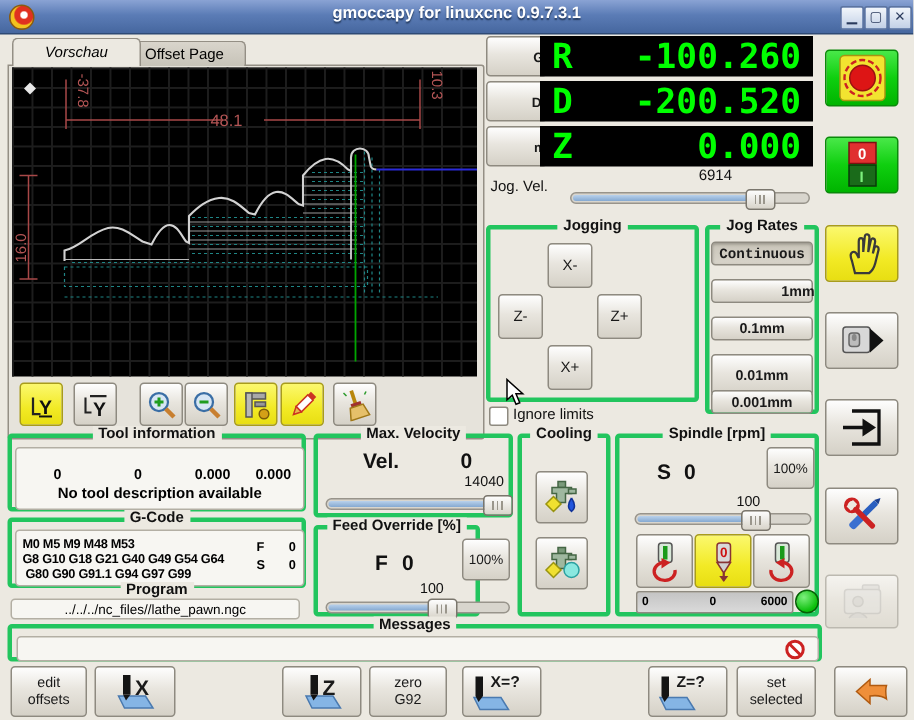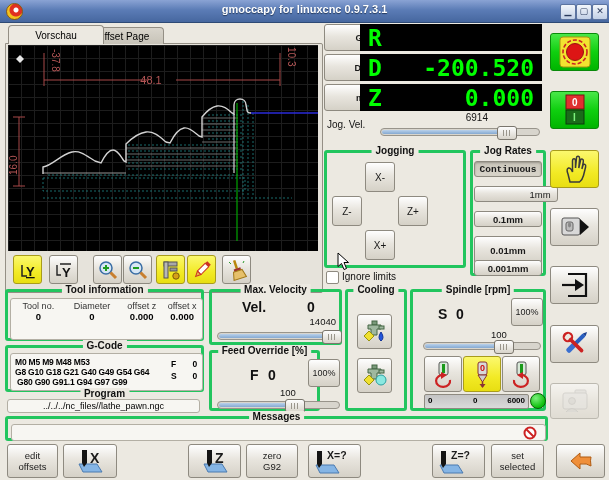--- a/index.html
+++ b/index.html
@@ -36,21 +36,21 @@
   .sfill{position:absolute;left:1px;top:1px;bottom:1px;background:linear-gradient(#b9d1eb,#85a9d1);border-radius:3px;}
   .shandle{position:absolute;top:0;width:18px;height:12px;border:1px solid #7a766d;border-radius:3px;
     background:linear-gradient(#fdfdfd,#d8d4ca);}
   .shandle:after{content:"";position:absolute;left:5px;top:3px;width:8px;height:6px;
     background:repeating-linear-gradient(90deg,#9a968c 0 1px,transparent 1px 3px);}
   
   .notebook{position:absolute;left:5px;top:43px;width:316px;height:248px;
     border:1px solid #948f85;background:#e6e3db;border-radius:0 2px 2px 2px;}
   .tab{position:absolute;border:1px solid #948f85;border-bottom:none;border-radius:4px 4px 0 0;
     font-size:10px;text-align:center;box-sizing:border-box;}
-  .tab.active{left:8px;top:25px;width:96px;height:19px;background:#ece9e1;z-index:3;padding-top:4px;}
+  .tab.active{left:8px;top:25px;width:86px;height:19px;background:#ece9e1;z-index:3;padding-top:4px;font-style:italic;}
   .tab.inactive{left:82px;top:27px;width:82px;height:17px;
     background:linear-gradient(#d9d5cc,#c7c3b8);padding-top:3px;}
   .preview{position:absolute;left:8px;top:45px;width:310px;height:206px;background:#000;
     background-image:linear-gradient(#1d1d1d 1px,transparent 1px),
                      linear-gradient(90deg,#1d1d1d 1px,transparent 1px);
     background-size:13px 13px;}
   .tbtn{position:absolute;top:255px;width:29px;height:29px;}
   
   .dro{position:absolute;left:360px;width:182px;height:27px;background:#000;
     display:flex;justify-content:space-between;align-items:center;padding:0 8px;box-sizing:border-box;
@@ -201,20 +201,21 @@
       <line x1="18" y1="2" x2="17" y2="4" stroke="#2a9a2a"></line>
   </svg>
 </div>
 
 <div class="btn drobtn" style="top:24px;font-weight:bold;">G54</div>
 <div class="btn drobtn" style="top:54px;">DTG</div>
 <div class="btn drobtn" style="top:84px;">mm</div>
 
 <div class="dro" style="top:24px;">
   <span>R</span>
+  <span>-100.260</span>
 </div>
 <div class="dro" style="top:54px;">
   <span>D</span>
   <span>-200.520</span>
 </div>
 <div class="dro" style="top:84px;">
   <span>Z</span>
   <span>0.000</span>
 </div>
 
@@ -234,40 +235,35 @@
 <div class="btn" style="left:332px;top:196px;width:30px;height:30px;">Z-</div>
 <div class="btn" style="left:398px;top:196px;width:30px;height:30px;">Z+</div>
 <div class="btn" style="left:365px;top:230px;width:30px;height:30px;">X+</div>
 <div class="chk" style="left:326px;top:271px;"></div>
 <div class="lbl" style="left:342px;top:271px;">Ignore limits</div>
 
 <div class="frame" style="left:470px;top:150px;width:76px;height:126px;">
   <span class="ftitle">Jog Rates</span>
 </div>
 <div class="btn pressed" style="left:474px;top:161px;width:68px;height:16px;font-weight:bold;font-size:9.5px;">Continuous</div>
-<div class="btn" style="left:474px;top:186px;width:84px;height:16px;font-weight:normal;font-size:9.5px;padding-left:48px;">1mm</div>
+<div class="btn" style="left:474px;top:186px;width:68px;height:16px;font-weight:bold;font-size:9.5px;padding-left:48px;">1mm</div>
 <div class="btn" style="left:474px;top:211px;width:68px;height:16px;font-weight:bold;font-size:9.5px;">0.1mm</div>
 <div class="btn" style="left:474px;top:236px;width:68px;height:28px;font-weight:bold;font-size:9.5px;">0.01mm</div>
 <div class="btn" style="left:474px;top:260px;width:68px;height:16px;font-weight:bold;font-size:9.5px;">0.001mm</div>
 
 <div class="frame" style="left:5px;top:289px;width:199px;height:52px;">
   <span class="ftitle">Tool information</span>
   <div class="inset" style="left:2px;top:6px;width:193px;height:42px;">
-    <div style="position:absolute;left:2px;top:2px;width:188px;display:flex;font-size:9px;color:#333;">
-      <span style="width:27%;text-align:center;">Tool no.</span>
-      <span style="width:30%;text-align:center;">Diameter</span>
-      <span style="width:23%;text-align:center;">offset z</span>
-      <span style="width:20%;text-align:center;">offset x</span>
-    </div>
     <div style="position:absolute;left:2px;top:12px;width:188px;display:flex;font-size:9.5px;font-weight:bold;">
       <span style="width:27%;text-align:center;">0</span>
       <span style="width:30%;text-align:center;">0</span>
       <span style="width:23%;text-align:center;">0.000</span>
       <span style="width:20%;text-align:center;">0.000</span>
     </div>
+    <div style="position:absolute;left:0;top:25px;width:100%;text-align:center;font-size:10px;font-weight:bold;">No tool description available</div>
   </div>
 </div>
 
 <div class="frame" style="left:5px;top:345px;width:199px;height:47px;">
   <span class="ftitle">G-Code</span>
   <div class="inset" style="left:2px;top:5px;width:193px;height:38px;">
     <span class="gline" style="left:4px;top:3px;">M0 M5 M9 M48 M53</span>
     <span class="gline" style="left:4px;top:13px;">G8 G10 G18 G21 G40 G49 G54 G64</span>
     <span class="gline" style="left:6px;top:23px;">G80 G90 G91.1 G94 G97 G99</span>
     <span class="gline" style="left:160px;top:5px;">F</span>

